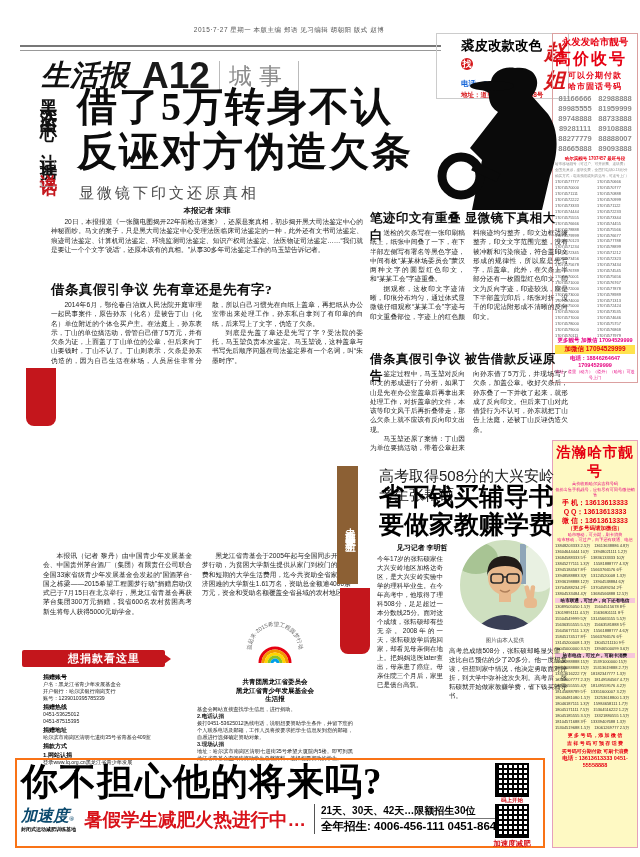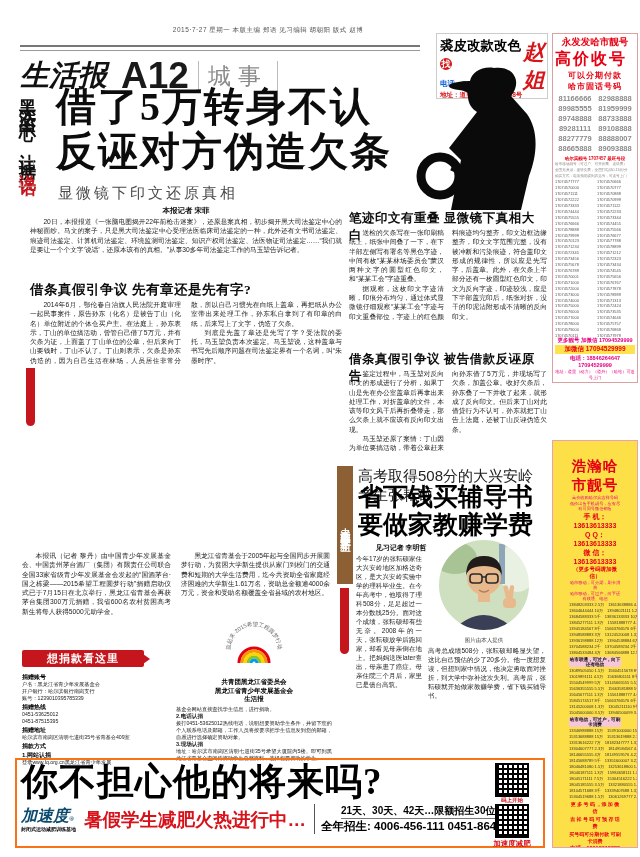--- a/index.html
+++ b/index.html
@@ -1,18 +1,18 @@
 <!DOCTYPE html>
 <html><head>
 <meta charset="utf-8">
 <style>
   html,body{margin:0;padding:0;background:#e9e9e9;}
   #page{position:relative;width:640px;height:857px;background:#fff;margin:0 auto;overflow:hidden;
         font-family:"Liberation Sans",sans-serif;color:#222;}
-  .abs{position:absolute;}
+  .abs{position:absolute;padding-left:21px;}
   .serif{font-family:"Liberation Serif","DejaVu Serif",serif;}
   .just{text-align:justify;text-justify:inter-ideograph;}
   .vert{writing-mode:vertical-rl;text-orientation:upright;}
   
   .dateline{left:118px;top:26px;width:300px;text-align:center;font-size:6.5px;color:#555;letter-spacing:.5px;}
   .rule{left:20px;top:45px;width:400px;height:3px;border-top:2.5px solid #777;border-bottom:1px solid #999;}
   .masthead{left:20px;top:54px;width:420px;height:44px;display:flex;align-items:center;}
   .paper{font-size:29px;font-weight:900;font-style:italic;color:#111;}
   .pageno{font-size:37px;font-weight:bold;color:#1a1a1a;margin-left:14px;}
   .vbar{width:1px;height:30px;background:#bbb;margin:0 9px;}
@@ -35,22 +35,22 @@
   .r1s{color:#e60012;font-weight:bold;font-size:8px;text-align:center;letter-spacing:1px;}
   .fixedgrid{display:grid;grid-template-columns:1fr 1fr;font-size:7.5px;font-weight:bold;color:#8a8a8a;
              line-height:10px;text-align:center;margin:2px 0;}
   .redline{color:#e60012;font-size:4.5px;text-align:center;font-weight:bold;}
   .desc{font-size:3.6px;color:#888;line-height:4.8px;margin:1px 0;}
   .numlist{column-count:2;column-gap:4px;font-size:3.9px;color:#555;line-height:5.9px;flex:1;overflow:hidden;}
   .numlist div{white-space:nowrap;}
   .pinkline{color:#e5007f;font-weight:bold;font-size:5.5px;text-align:center;line-height:7px;}
   .pinksmall{color:#e5007f;font-size:4.2px;text-align:center;line-height:5.5px;}
   .wechat{color:#e60012;background:#ffe34d;font-weight:900;font-size:6.5px;text-align:center;margin:1px 0;}
-  .rail2{left:552px;top:440px;width:86px;height:408px;background:#fde047;border:1px solid #e6a0bb;
-         padding:16px;box-sizing:border-box;display:flex;flex-direction:column;overflow:hidden;}
+  .rail2{left:552px;top:440px;width:86px;height:408px;background:#fef9c3;border:1px solid #e6a0bb;
+         padding:2px;box-sizing:border-box;display:flex;flex-direction:column;overflow:hidden;}
   .hhTitle{color:#e60012;font-weight:900;font-size:14.5px;text-align:center;letter-spacing:1px;}
   .hhContact{color:#e60012;font-weight:900;font-size:7px;line-height:9px;text-align:center;}
   .hhNote{color:#e60012;font-size:5.5px;text-align:center;font-weight:bold;}
   .hhSub{font-size:4.6px;font-weight:bold;color:#111;text-align:center;background:#f6c6da;margin:1px 0;}
   .hhRows{font-size:4px;color:#333;line-height:6px;}
   .hhRows div{white-space:nowrap;}
   .hhFoot{color:#e60012;font-weight:bold;font-size:5px;text-align:center;line-height:7px;margin-top:1px;}
   .hhPhone{color:#e60012;font-weight:900;font-size:5.5px;text-align:center;}
   
   .sideorg{left:16px;top:86px;height:280px;font-size:17px;font-weight:900;letter-spacing:5px;color:#111;}
@@ -99,21 +99,21 @@
   .stuCol1{left:356px;top:554px;width:66px;height:200px;font-size:6.5px;line-height:9px;color:#222;}
   .stuCol2{left:428px;top:646px;width:118px;height:110px;font-size:6.5px;line-height:9px;color:#222;}
   
   .bigad{left:15px;top:758px;width:530px;height:90px;border:2px solid #f97316;box-sizing:border-box;padding:2px 4px;}
   .bigadTitle{font-size:37px;font-weight:900;color:#000;letter-spacing:1px;line-height:40px;white-space:nowrap;}
   .bigadRow{display:flex;align-items:center;margin-top:2px;}
   .jsdLogo{font-size:16px;font-weight:900;font-style:italic;color:#0c4a6e;line-height:14px;}
   .jsdTag{font-size:5px;font-weight:bold;color:#000;}
   .promo{color:#d8121a;font-size:18.5px;font-weight:900;margin:0 8px;white-space:nowrap;}
   .enrol{border-left:1px solid #555;padding-left:6px;}
-  .enrol .l1{font-size:10px;font-weight:bold;color:#000;border-bottom:1px solid #777;white-space:nowrap;margin-left:20px;}
+  .enrol .l1{font-size:10px;font-weight:bold;color:#000;border-bottom:1px solid #777;white-space:nowrap;}
   .enrol .l2{font-size:11.5px;font-weight:bold;color:#000;white-space:nowrap;}
   .qrcol{position:absolute;right:3px;top:3px;width:56px;text-align:center;}
   .qr{width:30px;height:30px;margin:0 auto;border:2px solid #000;background-color:#fff;
       background-image:repeating-linear-gradient(0deg,#000 0 2px,transparent 2px 5px),
                        repeating-linear-gradient(90deg,#000 0 2px,transparent 2px 5px);}
   .qrtext{color:#d8121a;font-size:5.5px;font-weight:bold;line-height:7px;}
   .qrbrand{color:#d8121a;font-size:7.5px;font-weight:900;margin-top:1px;}
 </style>
 </head>
 <body>

